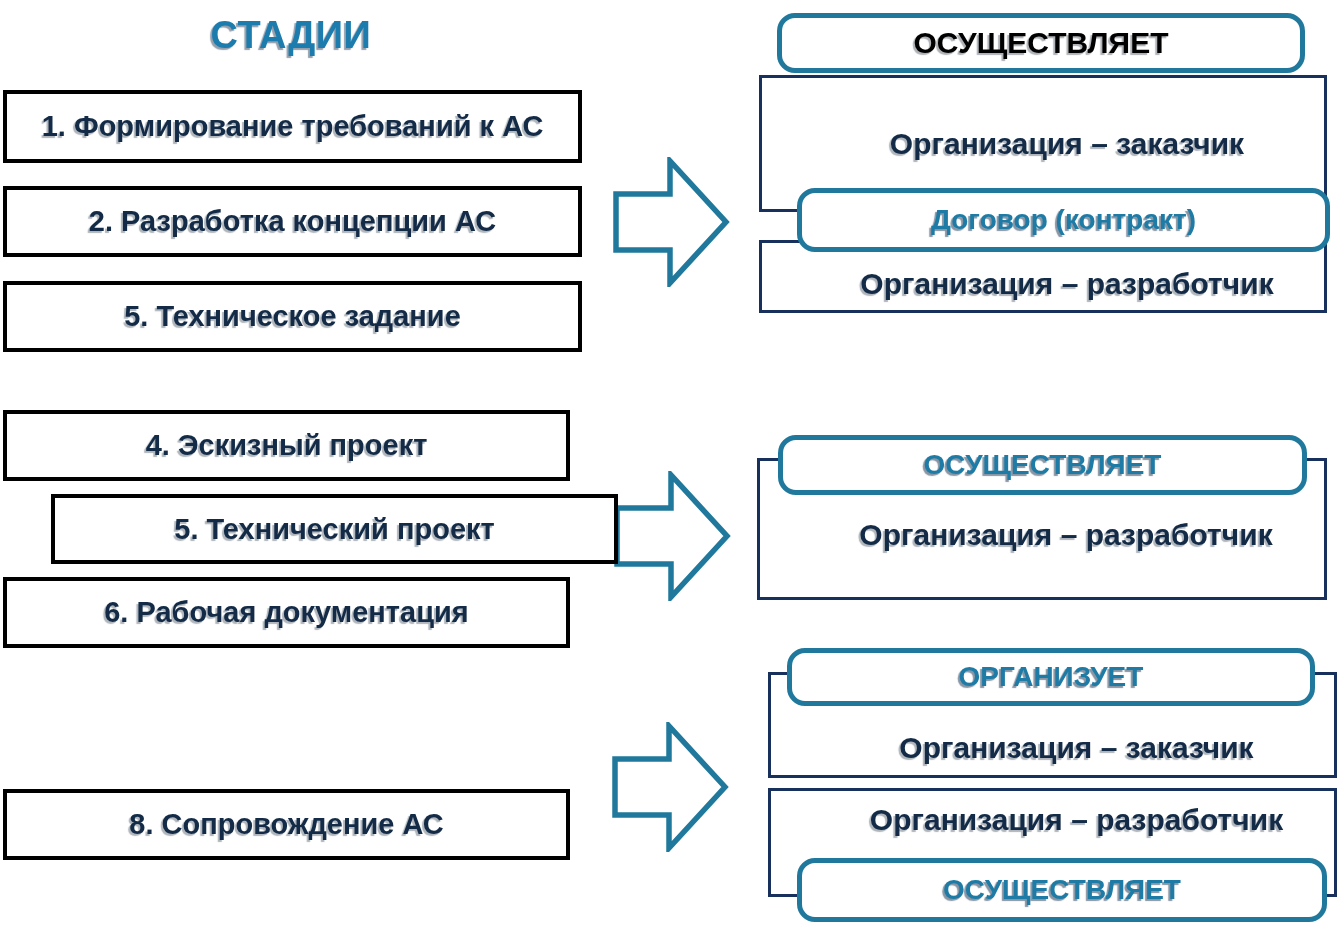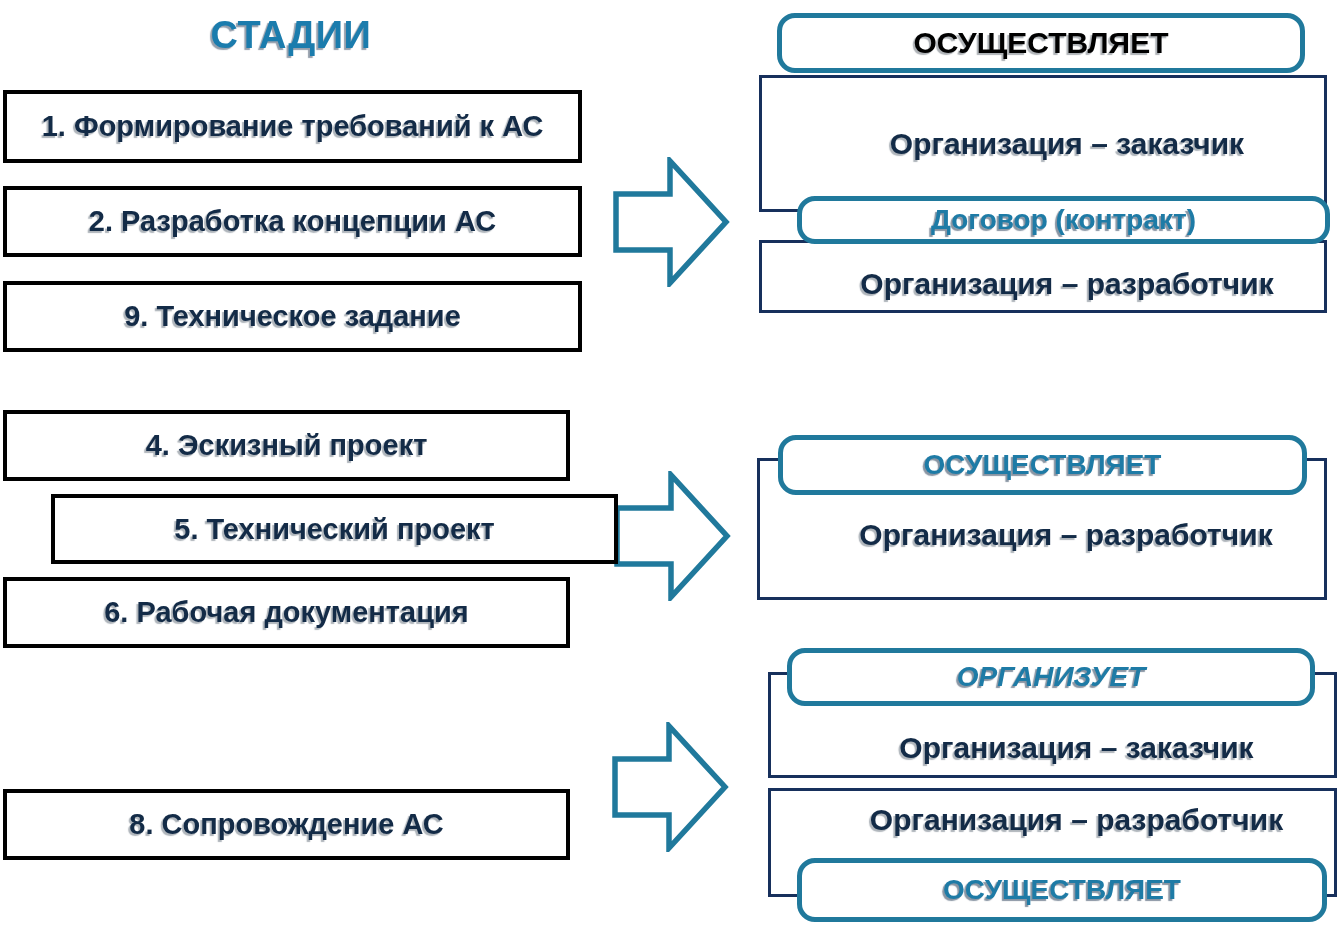--- a/index.html
+++ b/index.html
@@ -74,42 +74,42 @@
 </style>
 </head>
 <body>
 
 <div class="canvas">
 
   <div class="abs title">СТАДИИ</div>
 
   <div class="abs stage" style="top:90px;width:579px;height:73px;">1. Формирование требований к АС</div>
   <div class="abs stage" style="top:186px;width:579px;height:71px;">2. Разработка концепции АС</div>
-  <div class="abs stage" style="top:281px;width:579px;height:71px;">9. Техническое задание</div>
+  <div class="abs stage" style="top:281px;width:579px;height:71px;">5. Техническое задание</div>
   <div class="abs stage" style="top:410px;width:567px;height:71px;">4. Эскизный проект</div>
   <div class="abs stage" style="top:494px;width:567px;height:70px;margin-left:48px;">5. Технический проект</div>
   <div class="abs stage" style="top:577px;width:567px;height:71px;">6. Рабочая документация</div>
   <div class="abs stage" style="top:789px;width:567px;height:71px;">8. Сопровождение АС</div>
 
   <svg class="abs arrow-icon" style="left:612px;top:157px;" width="118" height="130" viewBox="0 0 118 130">
     <polygon points="4,37 58,37 58,4 114,65 58,126 58,93 4,93"></polygon>
   </svg>
   <svg class="abs arrow-icon" style="left:613px;top:471px;" width="118" height="130" viewBox="0 0 118 130">
     <polygon points="4,37 58,37 58,4 114,65 58,126 58,93 4,93"></polygon>
   </svg>
   <svg class="abs arrow-icon" style="left:611px;top:722px;" width="118" height="130" viewBox="0 0 118 130">
     <polygon points="4,37 58,37 58,4 114,65 58,126 58,93 4,93"></polygon>
   </svg>
 
   <div class="abs navy-box" style="left:759px;top:75px;width:568px;height:137px;">Организация – заказчик</div>
   <div class="abs navy-box" style="left:759px;top:240px;width:568px;height:73px;padding-top:14px;">Организация – разработчик</div>
   <div class="abs round-box black-label" style="left:777px;top:13px;width:528px;height:60px;">ОСУЩЕСТВЛЯЕТ</div>
-  <div class="abs round-box" style="left:797px;top:196px;width:533px;height:48px;">Договор (контракт)</div>
+  <div class="abs round-box" style="left:797px;top:188px;width:533px;height:64px;">Договор (контракт)</div>
 
   <div class="abs navy-box" style="left:757px;top:458px;width:570px;height:142px;padding-top:12px;">Организация – разработчик</div>
   <div class="abs round-box" style="left:778px;top:435px;width:529px;height:60px;">ОСУЩЕСТВЛЯЕТ</div>
 
   <div class="abs navy-box" style="left:768px;top:672px;width:569px;height:106px;padding-top:46px;">Организация – заказчик</div>
-  <div class="abs round-box" style="left:787px;top:648px;width:528px;height:58px;font-style:italic;">ОРГАНИЗУЕТ</div>
+  <div class="abs round-box" style="left:787px;top:648px;width:528px;height:58px;">ОРГАНИЗУЕТ</div>
   <div class="abs navy-box" style="left:768px;top:788px;width:569px;height:109px;padding-bottom:45px;">Организация – разработчик</div>
   <div class="abs round-box" style="left:797px;top:858px;width:530px;height:64px;">ОСУЩЕСТВЛЯЕТ</div>
 
 </div>
 
 </body></html>

